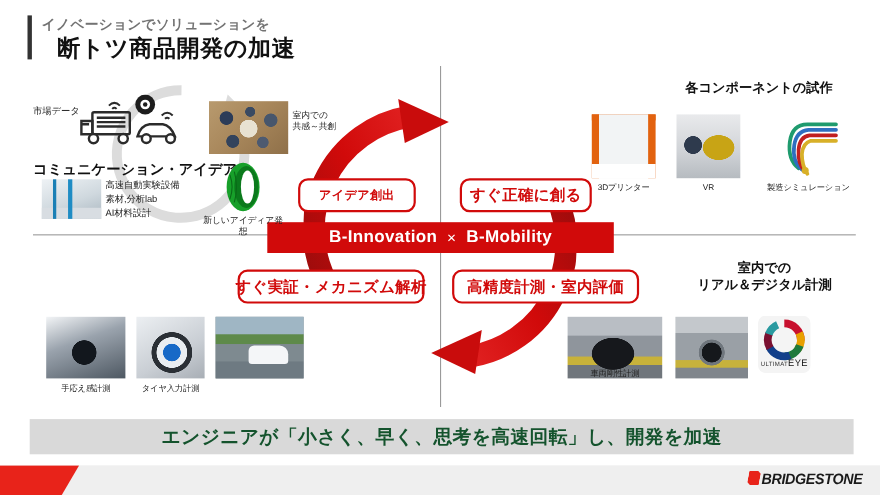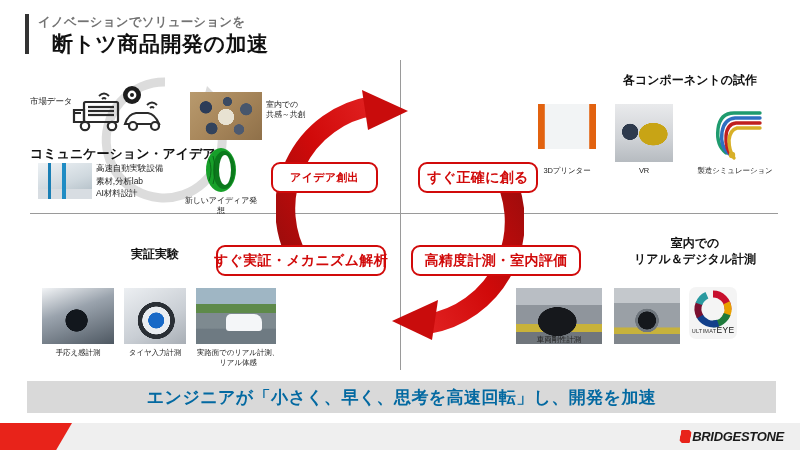--- a/index.html
+++ b/index.html
@@ -159,38 +159,38 @@
   .green-tire{position:absolute;left:200px;top:146px;width:42px;height:48px;}
   .ult-eye{position:absolute;left:689px;top:287px;width:48px;height:52px;}
 
   
   .banner{
     position:absolute;left:27px;top:381px;width:749px;height:32px;
     background:#d9d9d9;
     display:flex;align-items:center;justify-content:center;
   }
   .banner-text{
-    font-size:17px;font-weight:700;color:#0369a1;letter-spacing:.4px;
+    font-size:17px;font-weight:700;color:#14532d;letter-spacing:.4px;
     white-space:nowrap;
   }
 
   
   .footer{position:absolute;left:0;top:423px;width:800px;height:27px;background:#efefef;}
   .page-tag{
     position:absolute;left:0;top:423px;width:72px;height:27px;background:#e8231a;
     clip-path:polygon(0 0, 100% 0, 78% 100%, 0 100%);
   }
   .page-num{
     position:absolute;left:14px;top:430px;font-size:11px;color:#fff;font-weight:600;
     letter-spacing:.4px;
     margin-top:28px;
   }
   .logo{
     position:absolute;right:16px;top:428px;height:16px;
-    display:flex;align-items:center;gap:1px;
+    display:flex;gap:1px;
   }
   .logo-mark{
     width:11px;height:13px;background:#e8231a;
     clip-path:polygon(0 0,72% 0,100% 22%,100% 100%,28% 100%,0 78%);
     transform:skewX(-11deg);
   }
   .logo-word{
     font-size:13px;font-weight:700;font-style:italic;letter-spacing:-.3px;
     color:#1a1a1a;transform:scaleY(1.05);
   }
@@ -226,20 +226,25 @@
       </linearGradient>
     </defs>
 
     <path d="M24 178 A104 104 0 0 1 96 22" fill="none" stroke="url(#rg1)" stroke-width="20"></path>
     <path d="M86 6 L132 27 L92 46 Z" fill="#c90c0c"></path>
 
     <path d="M224 84 A104 104 0 0 1 152 240" fill="none" stroke="url(#rg2)" stroke-width="20"></path>
     <path d="M162 216 L116 237 L156 256 Z" fill="#c90c0c"></path>
   </svg>
 
+  <div class="band">
+    <span>B-Innovation</span>
+    <span class="x">×</span>
+    <span>B-Mobility</span>
+  </div>
 
   <div class="pill pill-idea">アイデア創出</div>
   <div class="pill pill-create">すぐ正確に創る</div>
   <div class="pill pill-verify">すぐ実証・メカニズム解析</div>
   <div class="pill pill-measure">高精度計測・室内評価</div>
 
   <svg class="icons-market" viewBox="0 0 100 56">
 
     <g fill="none" stroke="#2b2b2b" stroke-width="2.2">
       <rect x="14" y="16" width="34" height="20" rx="1.5"></rect>
@@ -302,31 +307,28 @@
     <g fill="none" stroke-width="3.4" stroke-linecap="round">
       <path d="M60 9 H34 q-14 0 -16 16 q-2 16 8 24" stroke="#1f9b6e"></path>
       <path d="M60 14 H35 q-11 1 -13 14 q-2 15 7 22" stroke="#2f6fc0"></path>
       <path d="M60 19 H36 q-9 1 -10 13 q-1 13 6 20" stroke="#c02020"></path>
       <path d="M60 24 H37 q-7 2 -8 12 q0 11 5 18" stroke="#d8b028"></path>
     </g>
     <circle cx="32" cy="51" r="3.2" fill="#d8b028"></circle>
   </svg>
   <div class="cap" style="left:692px;top:166px;width:86px;">製造シミュレーション</div>
 
-  <div class="sec-head head-demo">実証実験</div>
 
   <div class="tile ph-steer" style="left:42px;top:288px;width:72px;height:56px;"></div>
   <div class="cap" style="left:38px;top:348px;width:80px;">手応え感計測</div>
 
   <div class="tile ph-wheel" style="left:124px;top:288px;width:62px;height:56px;"></div>
   <div class="cap" style="left:118px;top:348px;width:74px;">タイヤ入力計測</div>
 
   <div class="tile ph-road" style="left:196px;top:288px;width:80px;height:56px;position:absolute;"></div>
-  <div class="cap" style="left:188px;top:348px;width:100px;white-space:pre-line;">実路面でのリアル計測、
-リアル体感</div>
 
   <div class="sec-head head-indoor" style="white-space:pre-line;">室内での
 リアル＆デジタル計測</div>
 
   <div class="tile ph-rig" style="left:516px;top:288px;width:86px;height:56px;"></div>
   <div class="cap" style="left:516px;top:335px;width:86px;">車両剛性計測</div>
 
   <div class="tile ph-tirerig" style="left:614px;top:288px;width:66px;height:56px;"></div>
 
   <svg class="ult-eye" viewBox="0 0 48 52">

